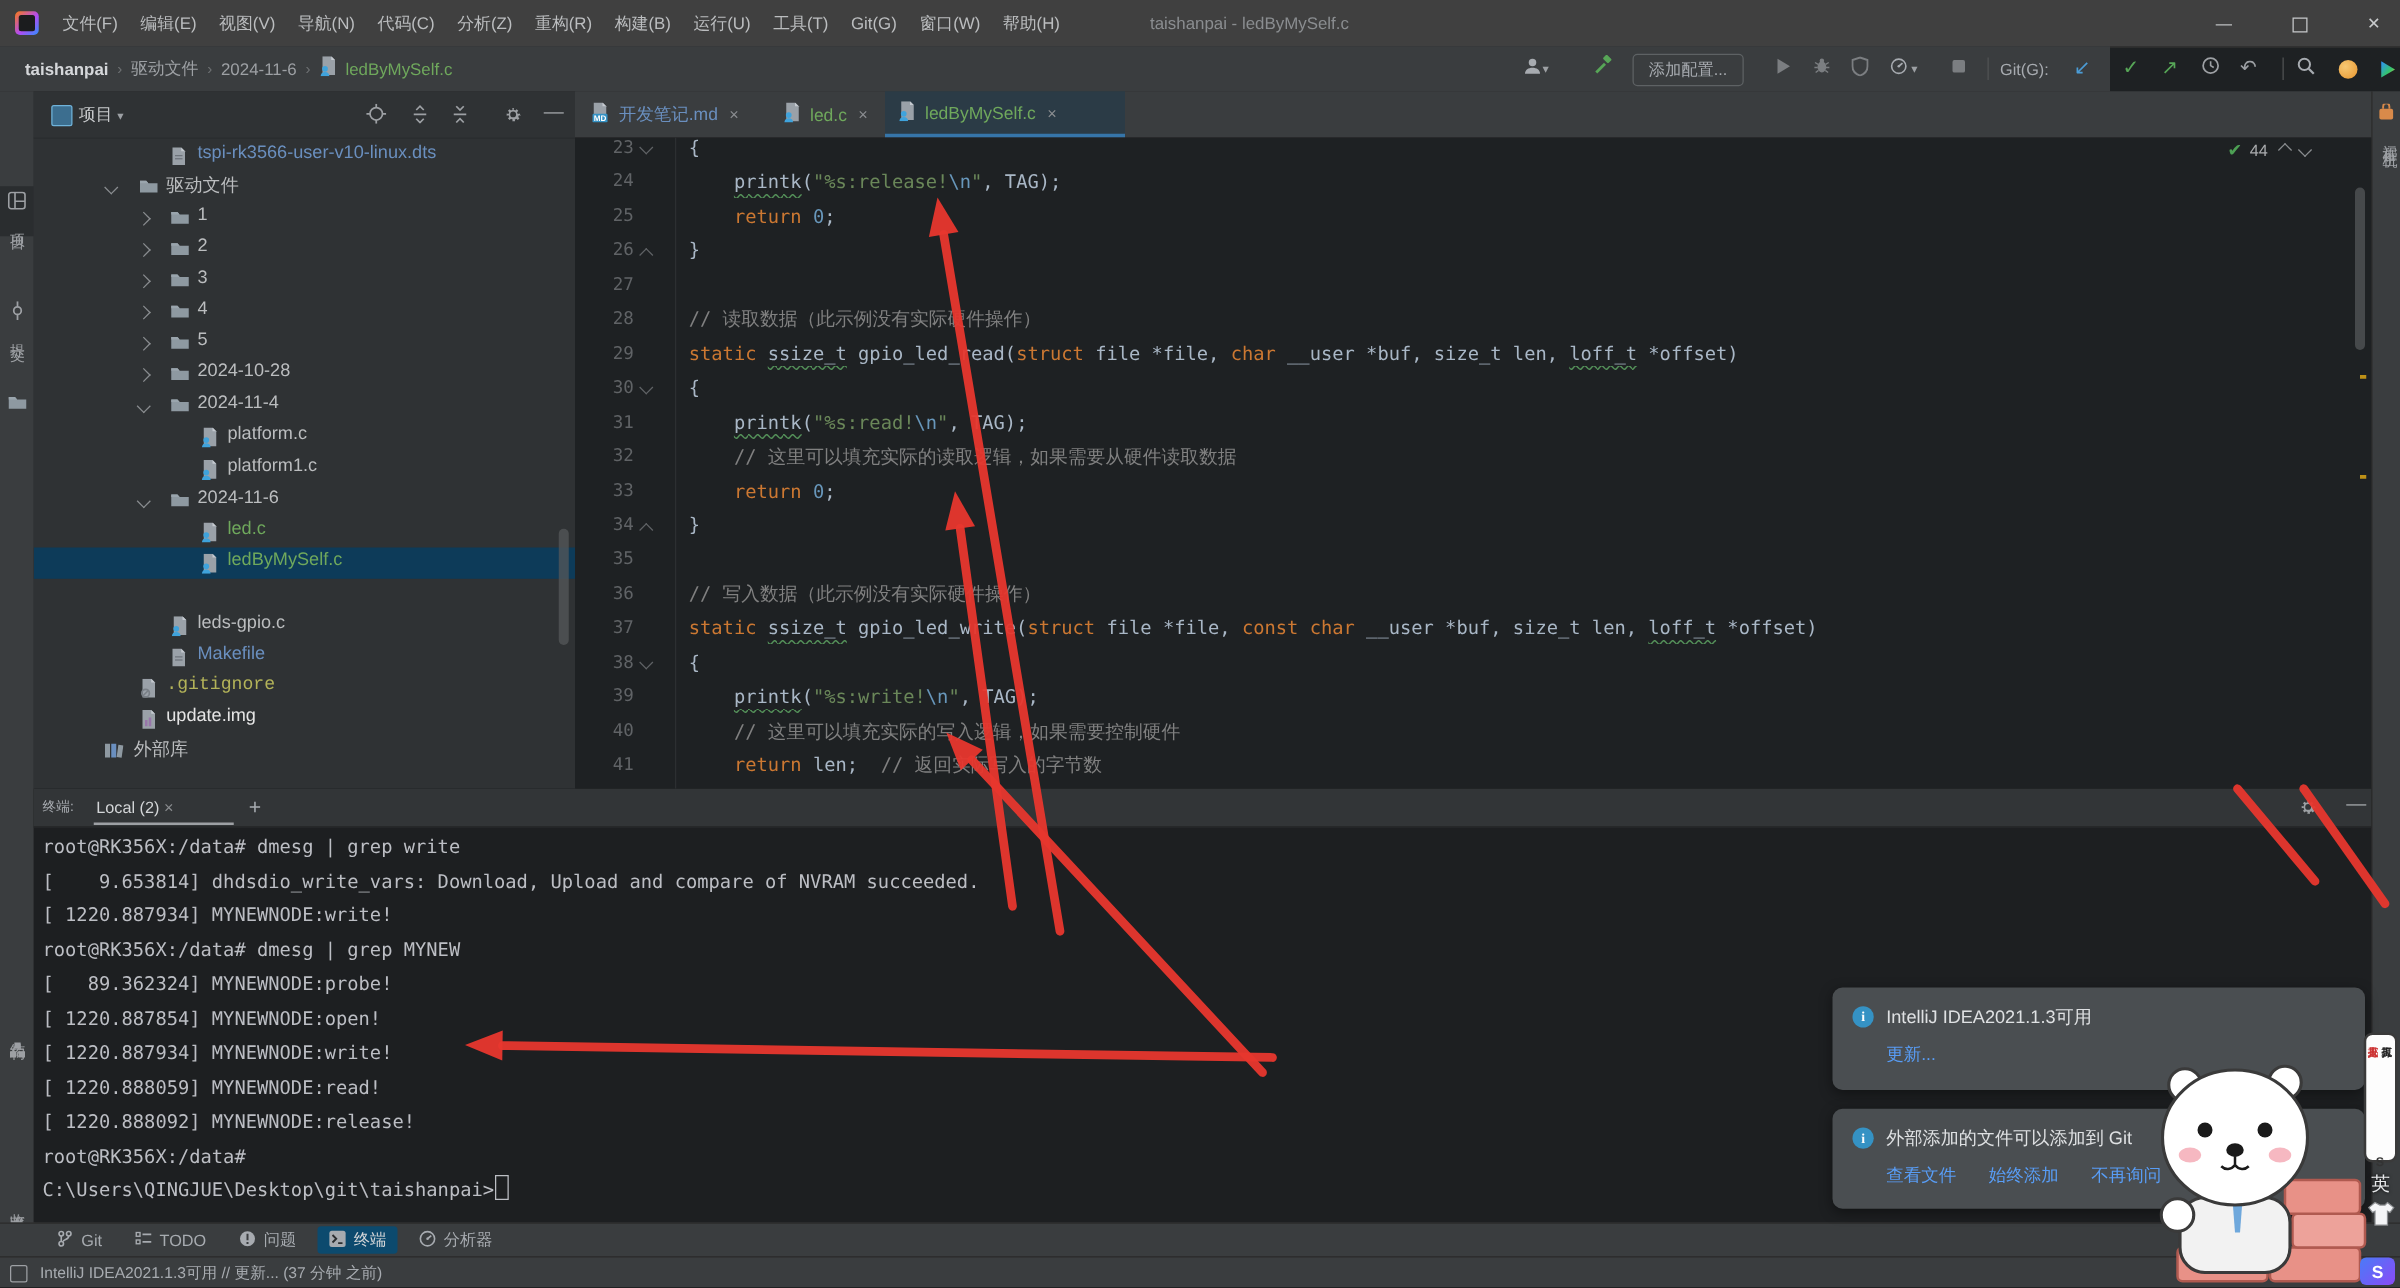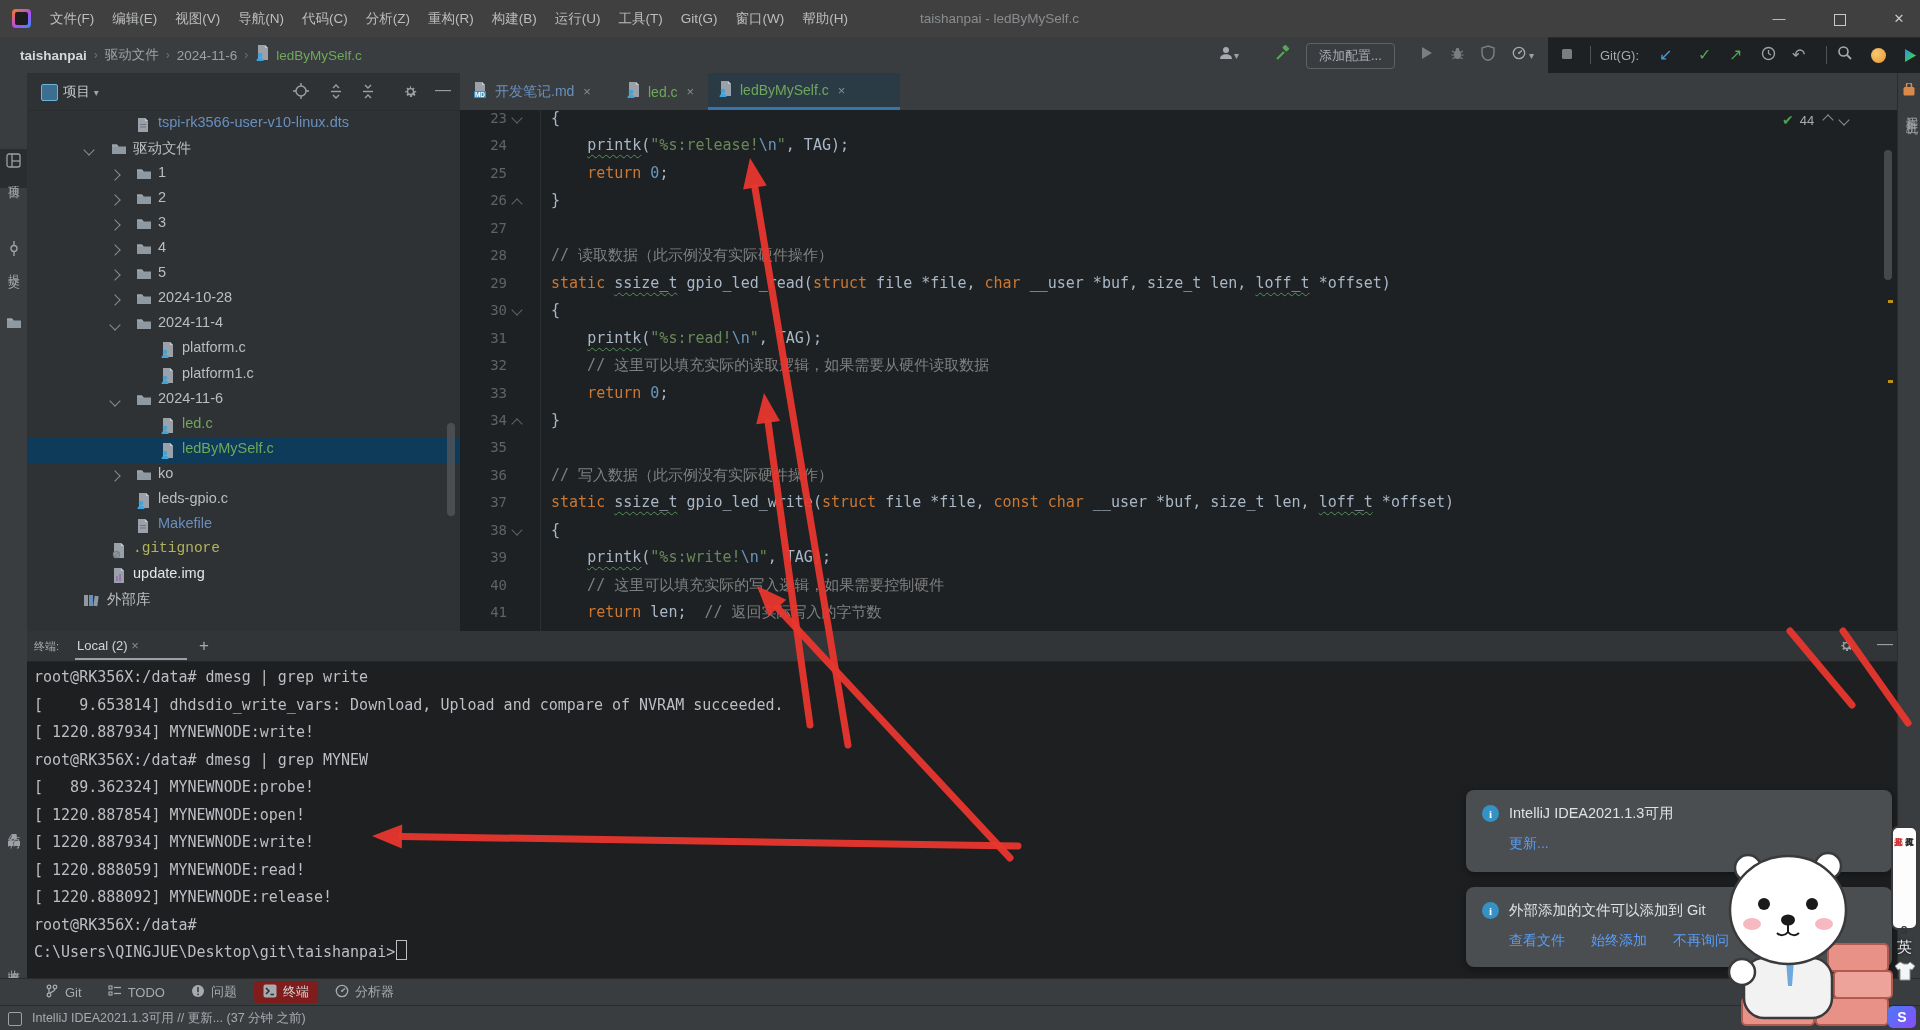--- a/index.html
+++ b/index.html
@@ -9,21 +9,21 @@
   
   .titlebar{left:0;top:0;width:1920px;height:37px;background:#404040;border-bottom:1px solid #2B2B2B;
             display:flex;align-items:center;}
   .logo{width:19px;height:19px;margin:0 10px 0 12px;border-radius:4px;
         background:linear-gradient(135deg,#F97A12,#B24BF3 55%,#2E8FFF);position:relative;flex:0 0 auto;}
   .logo::after{content:"";position:absolute;left:3px;top:3px;right:3px;bottom:3px;background:#1b1c1e;border-radius:2px;}
   .menu-item{font-size:13.5px;color:#BBBDBF;padding:0 9px;line-height:36px;cursor:default;}
   .win-title{position:absolute;left:920px;top:0;line-height:37px;font-size:13.5px;color:#8A8D90;}
   .winbtn{position:absolute;top:0;width:40px;height:37px;text-align:center;line-height:37px;color:#C7C9CB;font-size:13px;}
   .box-glyph{display:inline-block;width:10px;height:10px;border:1.5px solid #C7C9CB;vertical-align:middle;}
-  .toolbar2{left:0;top:37px;width:1548px;height:36px;background:#3A3D3F;border-bottom:1px solid #2B2B2B;}
+  .toolbar2{left:0;top:37px;width:1688px;height:36px;background:#3A3D3F;border-bottom:1px solid #2B2B2B;}
   .crumb{font-size:13.5px;color:#9DA0A4;}
   .crumb.first{color:#D5D7DA;font-weight:bold;}
   .crumb.file{color:#6FA85C;}
   .crumb-sep{color:#6E7173;font-size:12px;padding:0 7px;}
   .tbtn{position:absolute;top:6px;height:24px;display:flex;align-items:center;justify-content:center;}
   .add-config{border:1px solid #5E6264;border-radius:4px;color:#A7ABB0;font-size:13px;padding:0 12px;line-height:22px;}
   .tsep{position:absolute;top:9px;width:1px;height:18px;background:#505354;}
   .glyph{font-size:16px;line-height:24px;}
   
   .stripe{background:#3A3D3F;}
@@ -65,21 +65,21 @@
   .term-label{position:absolute;left:7px;top:0;line-height:30px;font-size:11px;color:#A7ABB0;}
   .term-tab{position:absolute;left:50px;top:0;line-height:30px;font-size:13px;color:#D3D5D7;}
   .term-tab-underline{position:absolute;left:48px;top:27px;width:112px;height:2px;background:#9DA0A4;}
   .tline{position:absolute;left:7px;height:28px;line-height:28px;white-space:pre;color:#BCBEC4;
          font-family:"DejaVu Sans Mono",monospace;font-size:15px;}
   .cursor{display:inline-block;width:9px;height:18px;border:1px solid #BCBEC4;vertical-align:-3px;margin-left:1px;}
   
   .bottombar{left:0;top:978px;width:1920px;height:27px;background:#3A3D3F;border-top:1px solid #2B2B2B;
              display:flex;align-items:center;padding-left:36px;box-sizing:border-box;gap:8px;}
   .bb-item{display:flex;align-items:center;gap:6px;font-size:13px;color:#A7ABB0;padding:2px 9px;border-radius:3px;}
-  .bb-item.active{background:#7f1d1d;color:#D3D5D7;}
+  .bb-item.active{background:#0c4a6e;color:#D3D5D7;}
   .statusbar{left:0;top:1005px;width:1920px;height:25px;background:#3A3D3F;border-top:1px solid #2B2B2B;
              display:flex;align-items:center;font-size:12.5px;color:#A7ABB0;}
   
   .balloon{position:absolute;left:1466px;width:426px;background:#4A4E51;border-radius:8px;
            box-shadow:0 3px 10px rgba(0,0,0,.4);padding:14px 16px;box-sizing:border-box;}
   .b-title{display:flex;gap:10px;font-size:14.5px;color:#DFE1E3;align-items:center;}
   .info-ic{width:17px;height:17px;border-radius:50%;background:#3592C4;color:#fff;font-size:11px;font-weight:bold;
            display:flex;align-items:center;justify-content:center;font-family:"Liberation Serif",serif;flex:0 0 auto;}
   .b-links{margin-top:12px;margin-left:27px;display:flex;gap:26px;font-size:14px;color:#589DF6;}
   
@@ -390,28 +390,20 @@
           <span style="position: absolute; left: 155px; top: 2px; color: rgb(111, 168, 92);">led.c</span>
         </div>
         <div class="trow sel" style="top: 327.65px; left: 0px; width: 100%;">
           <span style="position: absolute; left: 133px; top: 5px;"><svg width="15" height="16" viewBox="0 0 15 16">
               <path d="M3 0h7l3 3v12H3z" fill="#9AA1A8"></path>
               <path d="M10 0l3 3h-3z" fill="#C5CAD0"></path>
               <circle cx="5" cy="10" r="2.3" fill="#3FA3DC"></circle>
               <path d="M1.5 16c0-2.2 1.6-3.4 3.5-3.4s3.5 1.2 3.5 3.4z" fill="#3FA3DC"></path>
             </svg></span>
           <span style="position: absolute; left: 155px; top: 2px; color: rgb(111, 168, 92);">ledByMySelf.c</span>
-        </div>
-        <div class="trow" style="top: 352.7px; left: 0px; width: 100%;">
-          <span class="chevron chev-closed" style="position: absolute; left: 84px; top: 9px;"></span>
-          <span style="position: absolute; left: 109px; top: 5px;"><svg width="16" height="13" viewBox="0 0 16 13">
-              <path d="M1 2.5h5l1.7 2H15V12H1z" fill="#8E99A1"></path>
-              <path d="M1 2.5h5l1.7 2H1z" fill="#9AA5AD"></path>
-            </svg></span>
-          <span style="position: absolute; left: 131px; top: 2px; color: rgb(187, 189, 191);">ko</span>
         </div>
         <div class="trow" style="top: 377.75px; left: 0px; width: 100%;">
           <span style="position: absolute; left: 109px; top: 5px;"><svg width="15" height="16" viewBox="0 0 15 16">
               <path d="M3 0h7l3 3v12H3z" fill="#9AA1A8"></path>
               <path d="M10 0l3 3h-3z" fill="#C5CAD0"></path>
               <circle cx="5" cy="10" r="2.3" fill="#3FA3DC"></circle>
               <path d="M1.5 16c0-2.2 1.6-3.4 3.5-3.4s3.5 1.2 3.5 3.4z" fill="#3FA3DC"></path>
             </svg></span>
           <span style="position: absolute; left: 131px; top: 2px; color: rgb(187, 189, 191);">leds-gpio.c</span>
         </div>

